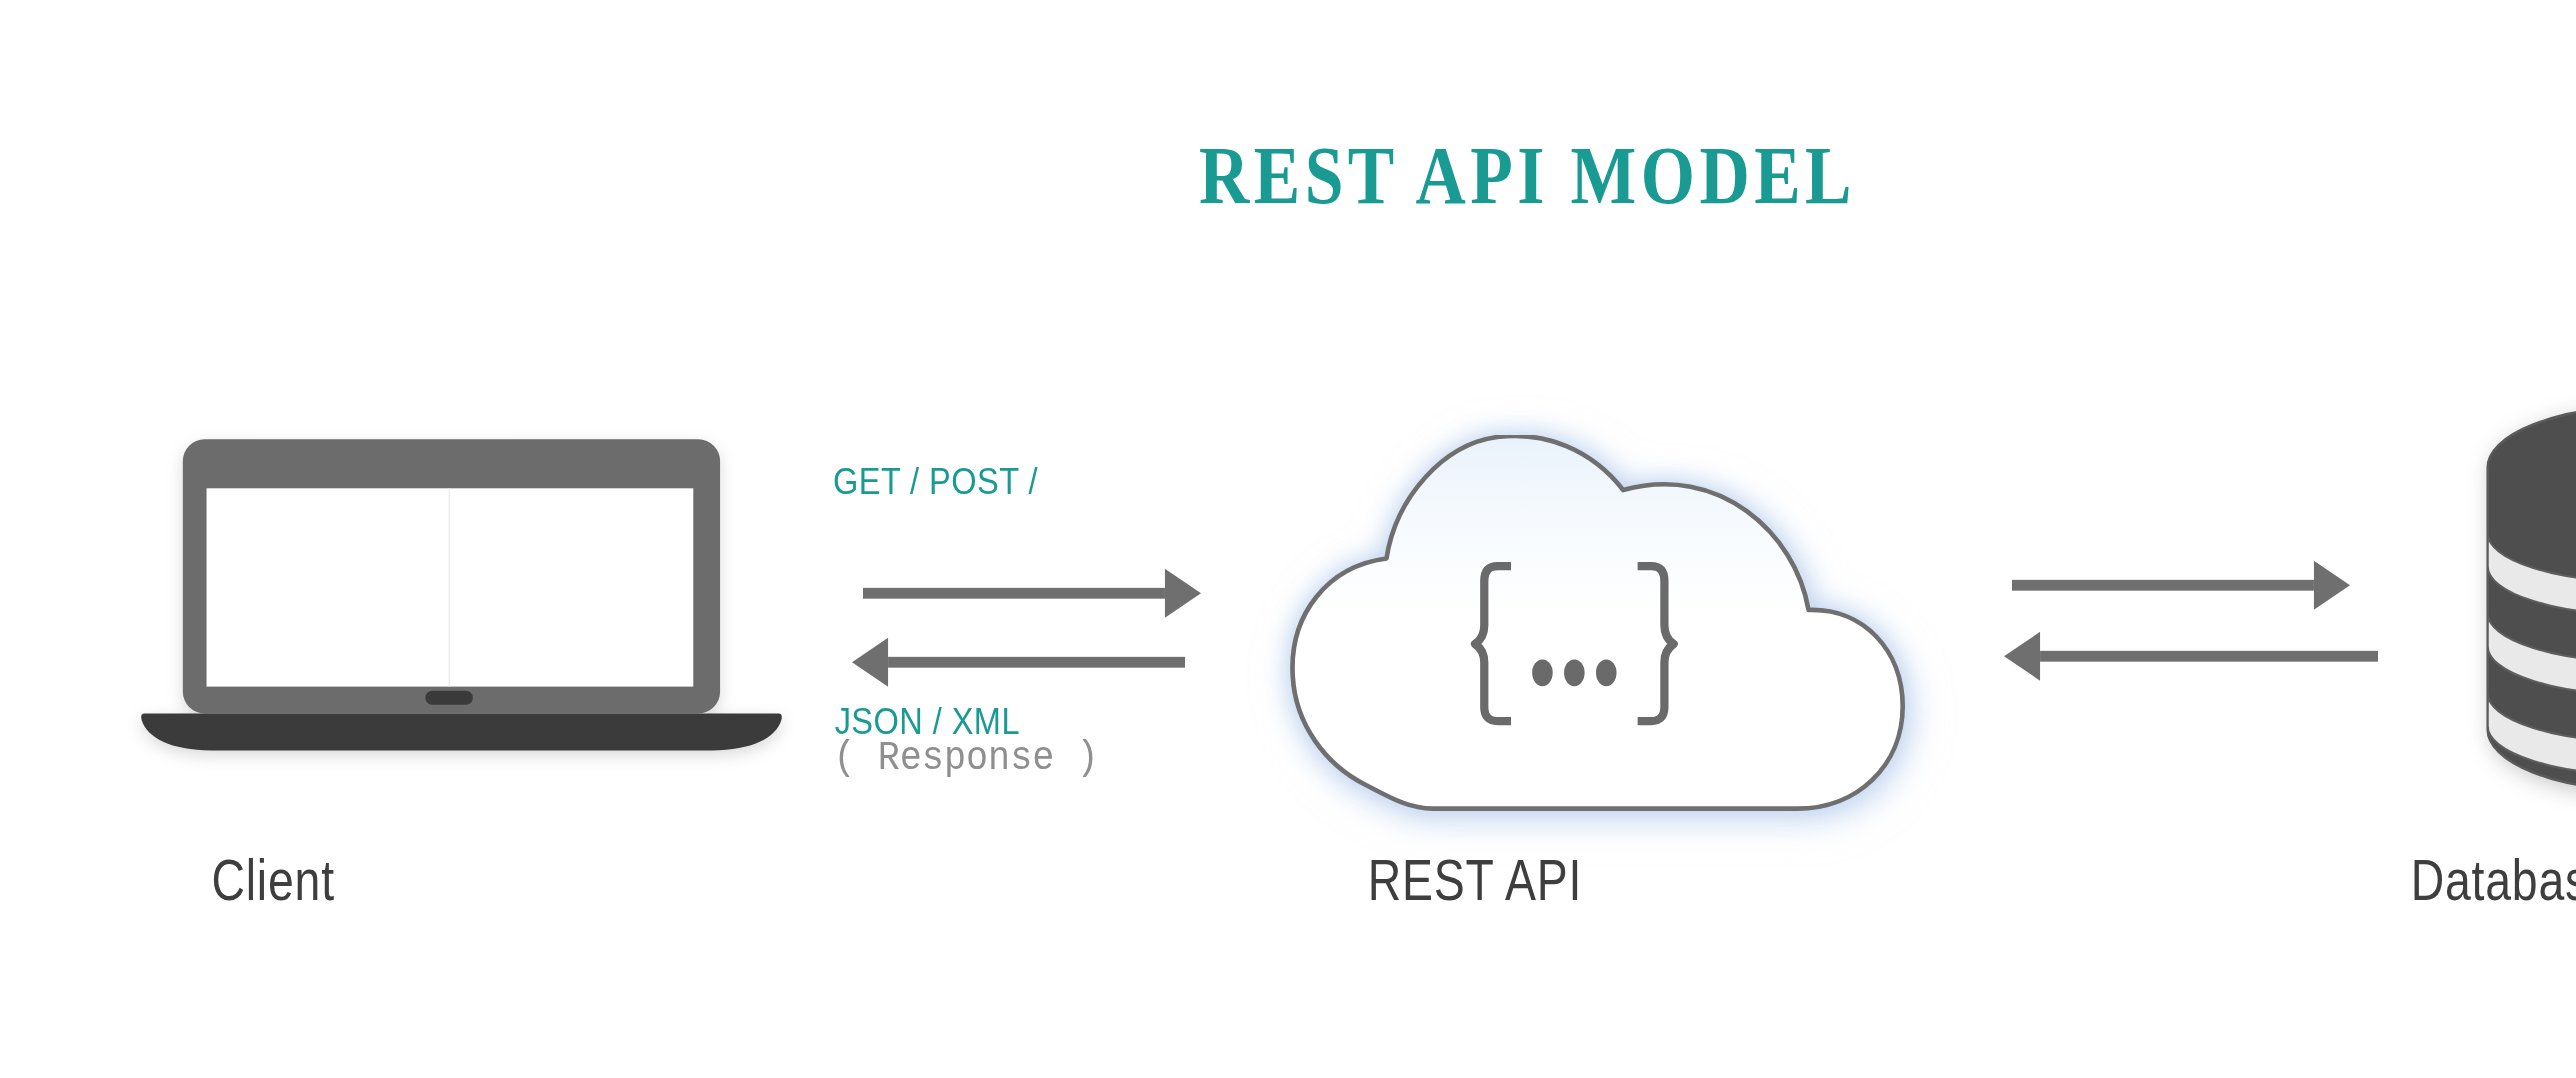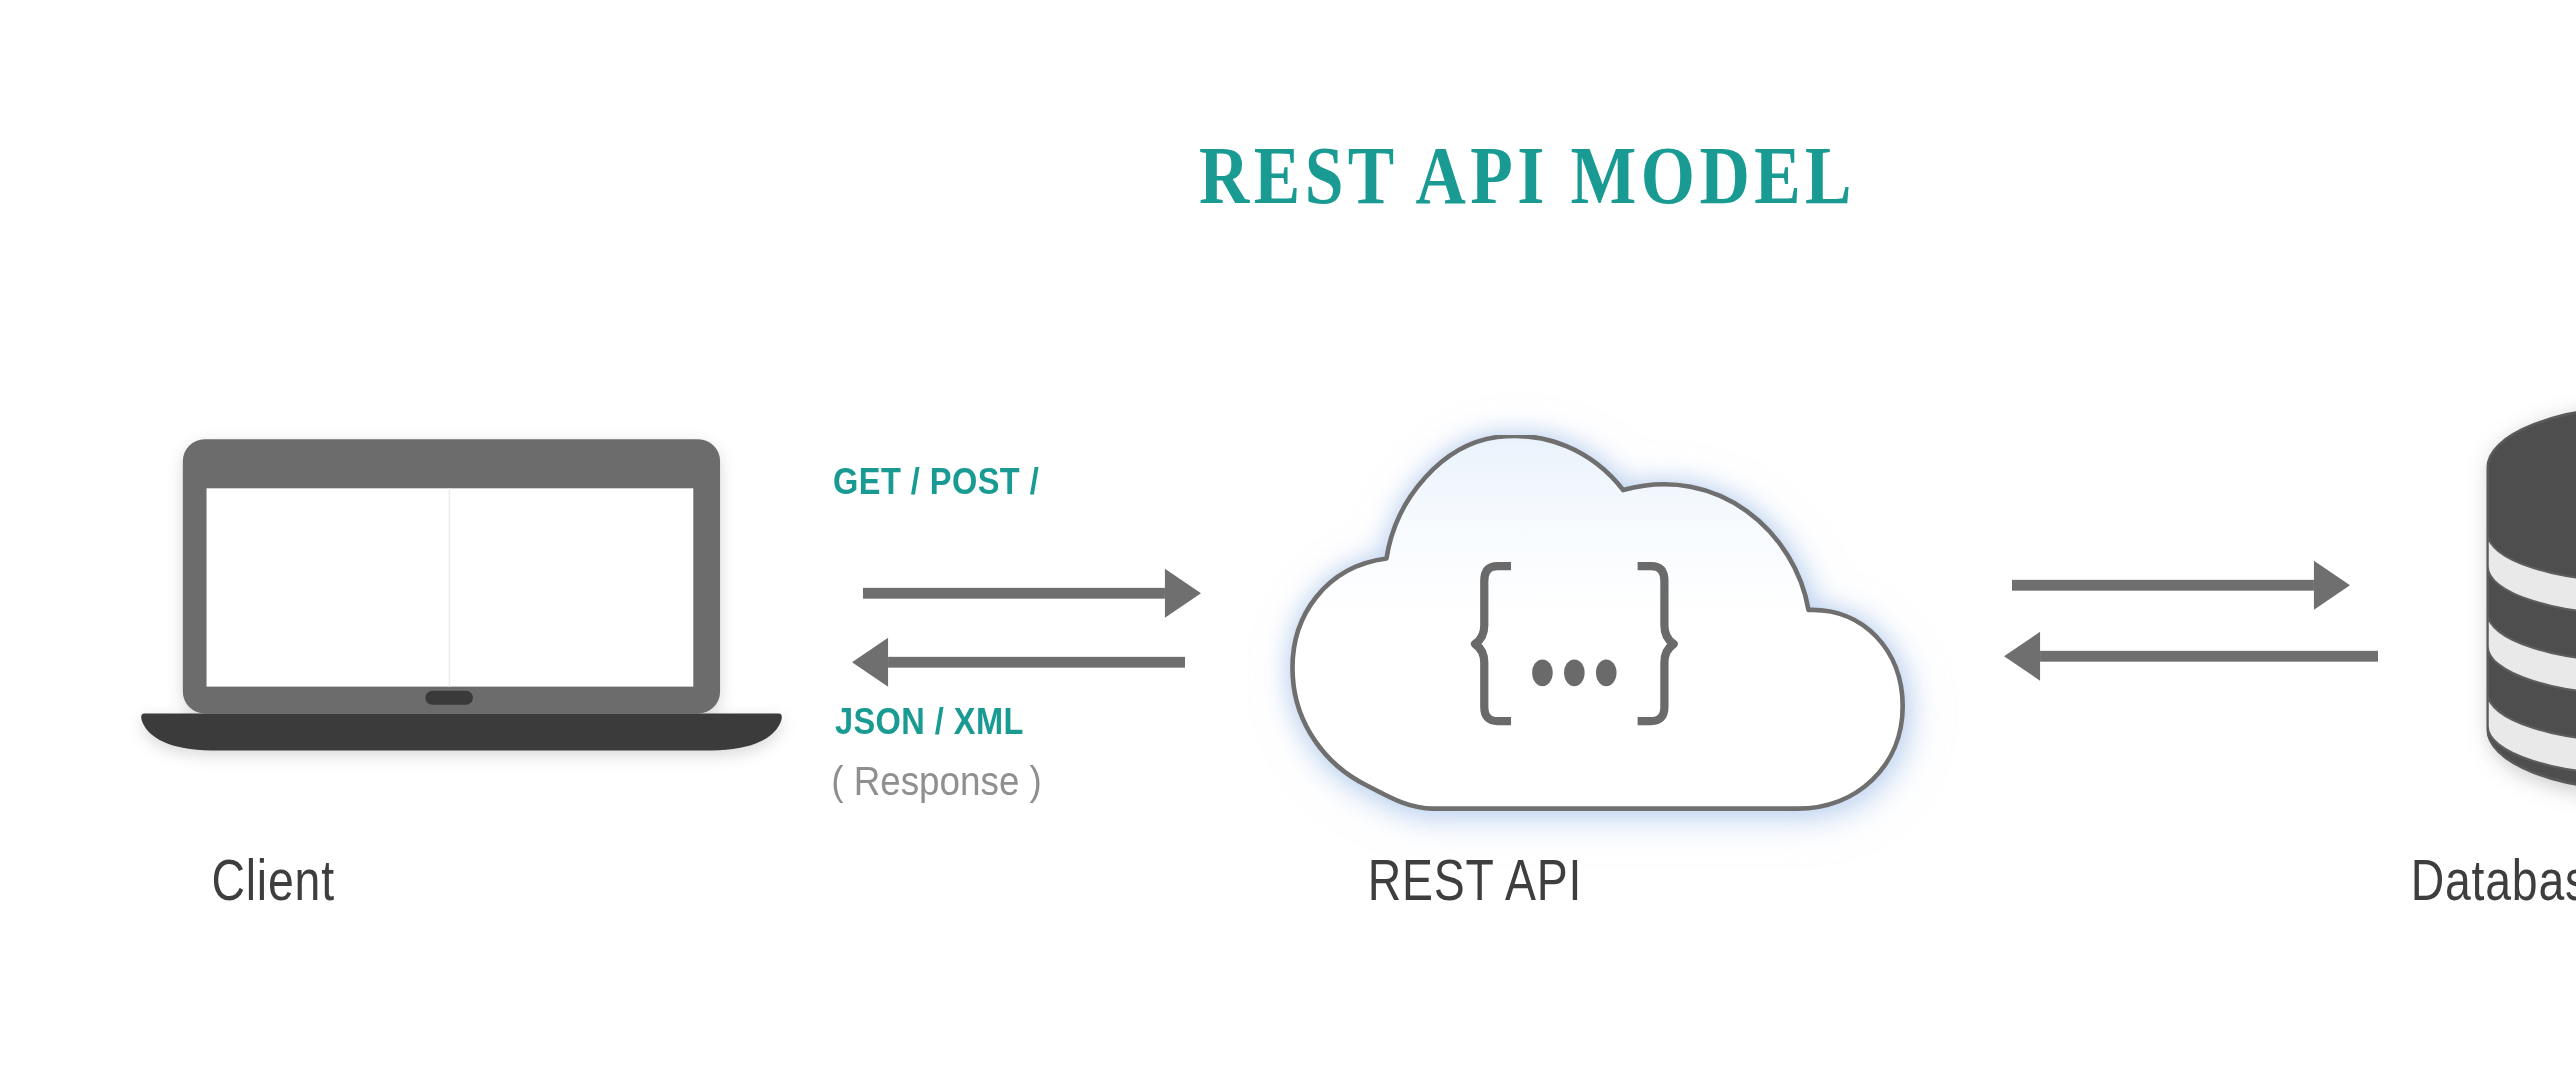--- a/index.html
+++ b/index.html
@@ -32,21 +32,21 @@
     font-weight: 400;
   }
   .node-label .cond { transform: scaleX(0.80); }
   .annotation {
     font-size: 40px;
     color: var(--annotation-gray, #8F8F8F);
     font-weight: 400;
   }
   .methods {
     font-size: 37px;
-    font-weight: 700;
+    font-weight: 400;
     color: var(--accent-teal, #199B94);
     letter-spacing: 0.5px;
   }
   .arrow-svg { display: block; }
   .laptop-shadow { filter: drop-shadow(0 5.2px 8.2px rgba(0,0,0,0.15)); }
   .cloud-glow {
     filter: drop-shadow(0 0 12.4px rgba(186,208,238,0.9))
             drop-shadow(5.2px 8.2px 15.5px rgba(186,208,238,0.6));
   }
   .db-shadow { filter: drop-shadow(4.1px 5.2px 11.3px rgba(70,70,70,0.30)); }
@@ -80,21 +80,21 @@
     <polygon points="586,3 656,50.5 586,98" style="fill:var(--arrow-gray,#6F6F6F)"></polygon>
   </svg>
   <svg class="abs arrow-svg" style="left:852px; top:636px;" width="333" height="52" viewBox="0 0 646 100">
     <polygon points="0,50.5 70,3 70,98" style="fill:var(--arrow-gray,#6F6F6F)"></polygon>
     <rect x="70" y="40" width="576" height="21" style="fill:var(--arrow-gray,#6F6F6F)"></rect>
   </svg>
 
   <div class="abs txt methods" style="left:822px; top:700px; width:366px;">
     <span class="cond88">JSON / XML</span>
   </div>
-  <div class="abs txt annotation" style="left:822px; top:757px; width:371px;">
+  <div class="abs txt annotation" style="left:822px; top:735px; width:371px;font-family:Liberation Mono, monospace;">
     <span class="cond92">( Response )</span>
   </div>
 
   <svg class="abs cloud-glow" style="left:1278px; top:435px;" width="639" height="386" viewBox="0 0 1240 750">
     <defs>
       <linearGradient id="cloudFill" x1="0" y1="0" x2="0" y2="1">
         <stop offset="0" stop-color="#E9F2FB"></stop>
         <stop offset="0.22" stop-color="#F6FAFE"></stop>
         <stop offset="0.48" stop-color="#FFFFFF"></stop>
       </linearGradient>

